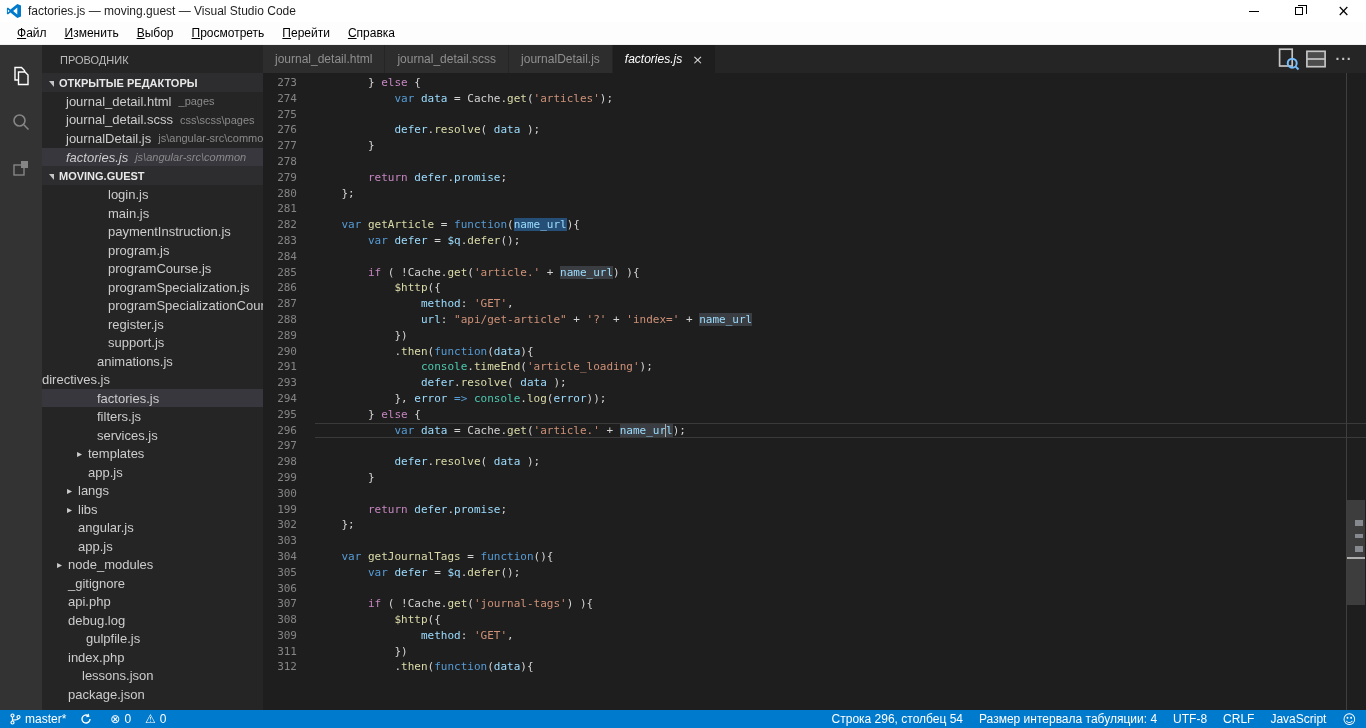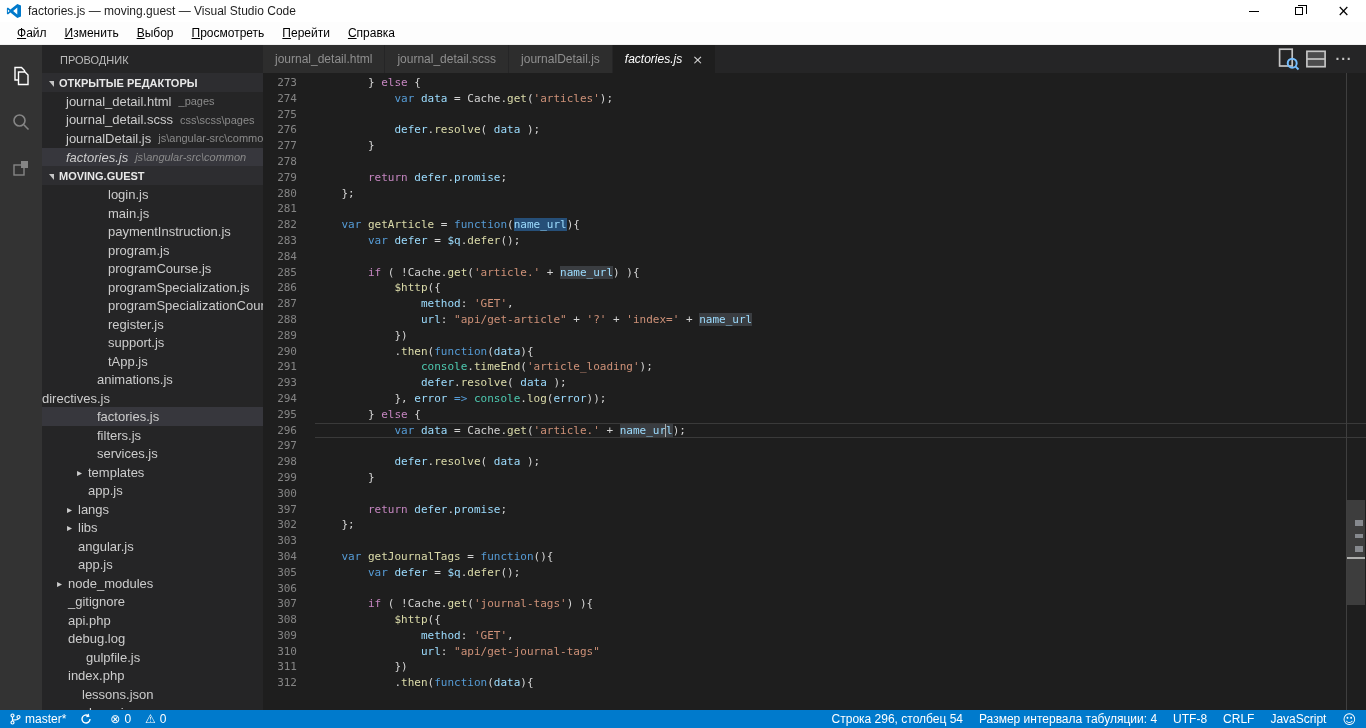--- a/index.html
+++ b/index.html
@@ -180,23 +180,20 @@
           <span class="tree-label">programSpecialization.js</span>
         </div>
         <div class="tree-row" style="padding-left: 66px;">
           <span class="tree-label">programSpecializationCourse.js</span>
         </div>
         <div class="tree-row" style="padding-left: 66px;">
           <span class="tree-label">register.js</span>
         </div>
         <div class="tree-row" style="padding-left: 66px;">
           <span class="tree-label">support.js</span>
-        </div>
-        <div class="tree-row" style="padding-left: 66px;">
-          <span class="tree-label">tApp.js</span>
         </div>
         <div class="tree-row" style="padding-left: 55px;">
           <span class="tree-label">animations.js</span>
         </div>
         <div class="tree-row" style=" text-align: right;">
           <span class="tree-label">directives.js</span>
         </div>
         <div class="tree-row row-selected" style="padding-left: 55px;">
           <span class="tree-label">factories.js</span>
         </div>
@@ -314,30 +311,29 @@
           <div class="line"><span class="ln">290</span><span class="code"><span class="tk-p">            .</span><span class="tk-f">then</span><span class="tk-p">(</span><span class="tk-b">function</span><span class="tk-p">(</span><span class="tk-v">data</span><span class="tk-p">){</span></span></div>
           <div class="line"><span class="ln">291</span><span class="code"><span class="tk-p">                </span><span class="tk-t">console</span><span class="tk-p">.</span><span class="tk-f">timeEnd</span><span class="tk-p">(</span><span class="tk-s">'article_loading'</span><span class="tk-p">);</span></span></div>
           <div class="line"><span class="ln">293</span><span class="code"><span class="tk-p">                </span><span class="tk-v">defer</span><span class="tk-p">.</span><span class="tk-f">resolve</span><span class="tk-p">( </span><span class="tk-v">data</span><span class="tk-p"> );</span></span></div>
           <div class="line"><span class="ln">294</span><span class="code"><span class="tk-p">            }, </span><span class="tk-v">error</span><span class="tk-p"> </span><span class="tk-b">=&gt;</span><span class="tk-p"> </span><span class="tk-t">console</span><span class="tk-p">.</span><span class="tk-f">log</span><span class="tk-p">(</span><span class="tk-v">error</span><span class="tk-p">));</span></span></div>
           <div class="line"><span class="ln">295</span><span class="code"><span class="tk-p">        } </span><span class="tk-k">else</span><span class="tk-p"> {</span></span></div>
           <div class="line current"><span class="ln">296</span><span class="code"><span class="tk-p">            </span><span class="tk-b">var</span><span class="tk-p"> </span><span class="tk-v">data</span><span class="tk-p"> = Cache.</span><span class="tk-f">get</span><span class="tk-p">(</span><span class="tk-s">'article.'</span><span class="tk-p"> + </span><span class="tk-v hw">name_ur</span><span class="cursor"></span><span class="tk-v hw">l</span><span class="tk-p">);</span></span></div>
           <div class="line"><span class="ln">297</span><span class="code"></span></div>
           <div class="line"><span class="ln">298</span><span class="code"><span class="tk-p">            </span><span class="tk-v">defer</span><span class="tk-p">.</span><span class="tk-f">resolve</span><span class="tk-p">( </span><span class="tk-v">data</span><span class="tk-p"> );</span></span></div>
           <div class="line"><span class="ln">299</span><span class="code"><span class="tk-p">        }</span></span></div>
           <div class="line"><span class="ln">300</span><span class="code"></span></div>
-          <div class="line"><span class="ln">397</span><span class="code"><span class="tk-p">        </span><span class="tk-k">return</span><span class="tk-p"> </span><span class="tk-v">defer</span><span class="tk-p">.</span><span class="tk-v">promise</span><span class="tk-p">;</span></span></div>
+          <div class="line"><span class="ln">199</span><span class="code"><span class="tk-p">        </span><span class="tk-k">return</span><span class="tk-p"> </span><span class="tk-v">defer</span><span class="tk-p">.</span><span class="tk-v">promise</span><span class="tk-p">;</span></span></div>
           <div class="line"><span class="ln">302</span><span class="code"><span class="tk-p">    };</span></span></div>
           <div class="line"><span class="ln">303</span><span class="code"></span></div>
           <div class="line"><span class="ln">304</span><span class="code"><span class="tk-p">    </span><span class="tk-b">var</span><span class="tk-p"> </span><span class="tk-f">getJournalTags</span><span class="tk-p"> = </span><span class="tk-b">function</span><span class="tk-p">(){</span></span></div>
           <div class="line"><span class="ln">305</span><span class="code"><span class="tk-p">        </span><span class="tk-b">var</span><span class="tk-p"> </span><span class="tk-v">defer</span><span class="tk-p"> = </span><span class="tk-v">$q</span><span class="tk-p">.</span><span class="tk-f">defer</span><span class="tk-p">();</span></span></div>
           <div class="line"><span class="ln">306</span><span class="code"></span></div>
           <div class="line"><span class="ln">307</span><span class="code"><span class="tk-p">        </span><span class="tk-k">if</span><span class="tk-p"> ( !Cache.</span><span class="tk-f">get</span><span class="tk-p">(</span><span class="tk-s">'journal-tags'</span><span class="tk-p">) ){</span></span></div>
           <div class="line"><span class="ln">308</span><span class="code"><span class="tk-p">            </span><span class="tk-f">$http</span><span class="tk-p">({</span></span></div>
           <div class="line"><span class="ln">309</span><span class="code"><span class="tk-p">                </span><span class="tk-v">method</span><span class="tk-p">: </span><span class="tk-s">'GET'</span><span class="tk-p">,</span></span></div>
-          <div class="line"><span class="ln">310</span><span class="code"><span class="tk-p">                </span><span class="tk-v">url</span><span class="tk-p">: </span><span class="tk-s">"api/get-journal-tags"</span></span></div>
           <div class="line"><span class="ln">311</span><span class="code"><span class="tk-p">            })</span></span></div>
           <div class="line"><span class="ln">312</span><span class="code"><span class="tk-p">            .</span><span class="tk-f">then</span><span class="tk-p">(</span><span class="tk-b">function</span><span class="tk-p">(</span><span class="tk-v">data</span><span class="tk-p">){</span></span></div>
         </div>
       <div class="scroll-track">
         <div class="scroll-thumb"></div>
         <div class="ov-mark" style="top:447px;height:6px;"></div>
         <div class="ov-mark" style="top:461px;height:4px;"></div>
         <div class="ov-mark" style="top:473px;height:6px;"></div>
         <div class="ov-cursorline" style="top:484px;"></div>
       </div>

